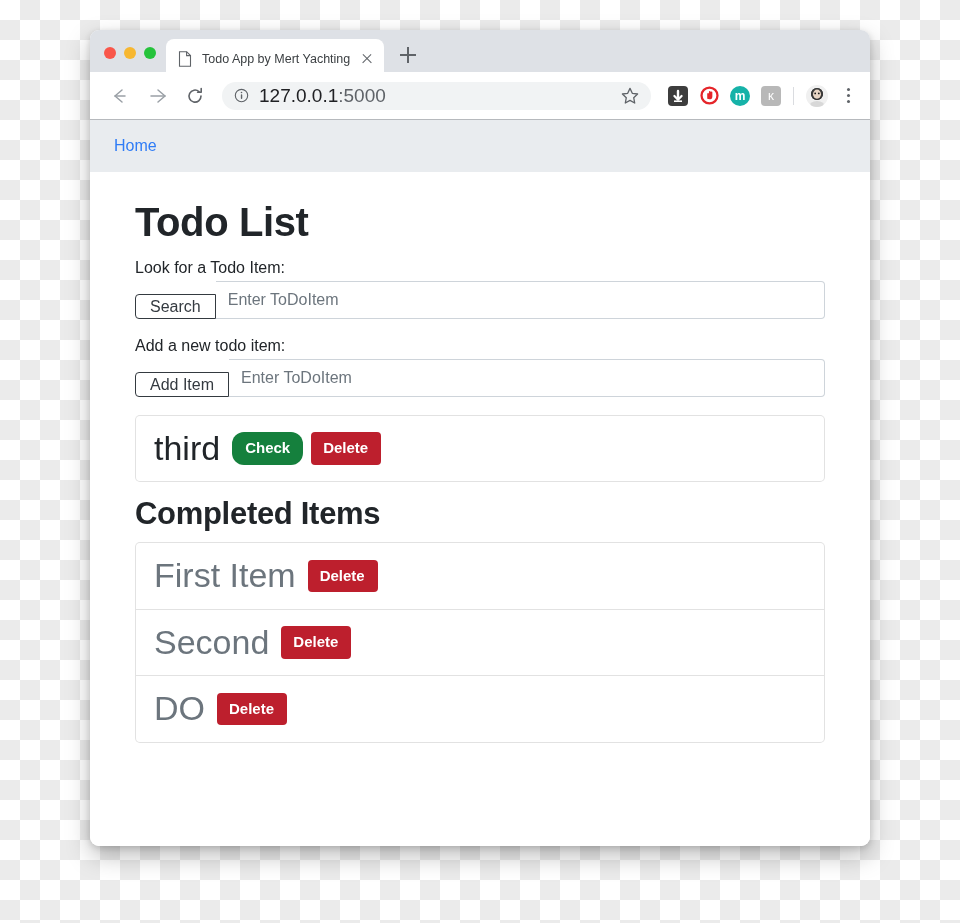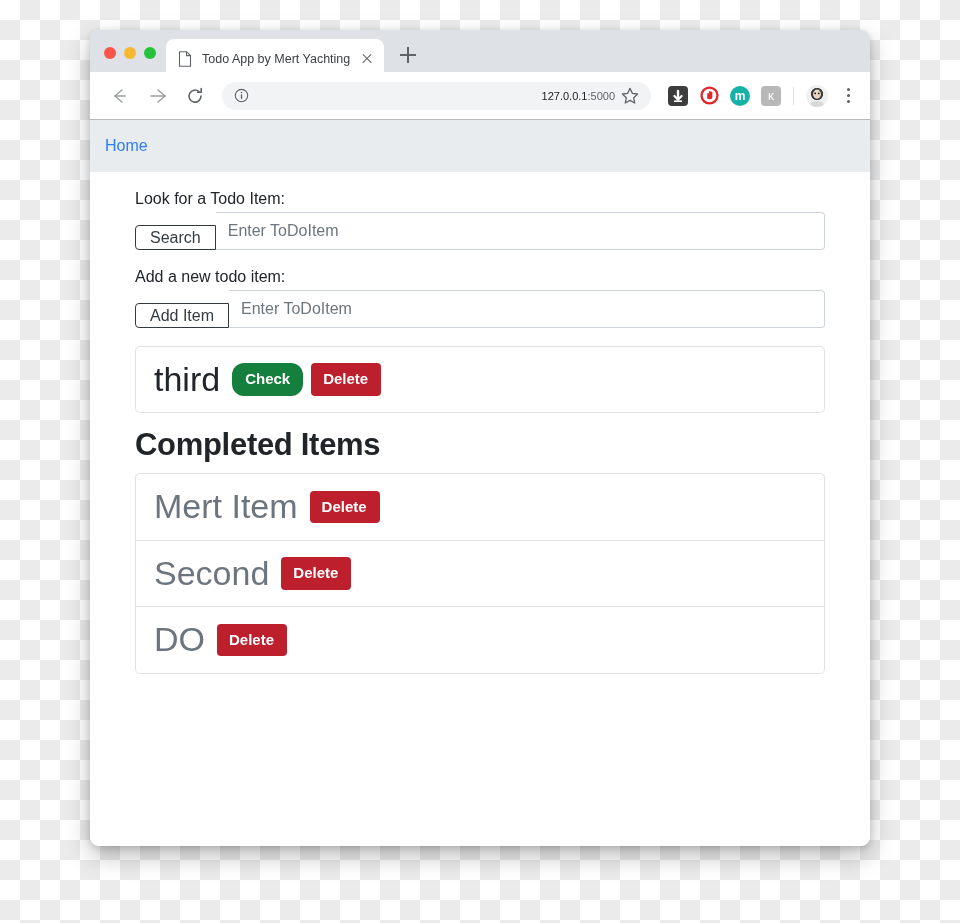--- a/index.html
+++ b/index.html
@@ -142,26 +142,25 @@
     box-sizing: border-box;
     min-width: 0;
   }
   .info-icon {
     width: 15px; height: 15px;
     flex: 0 0 auto;
     margin-right: 10px;
     color: #5f6368;
   }
   .url {
-    font-size: 11px;
+    font-size: 19px;
     color: #202124;
     white-space: nowrap;
     overflow: hidden;
     flex: 1 1 auto;
-    text-align: right;
   }
   .url .port { color: #5f6368; }
   .star {
     width: 22px; height: 22px;
     flex: 0 0 auto;
     color: #5f6368;
     margin-left: 4px;
     cursor: pointer;
   }
 
@@ -212,21 +211,21 @@
     height: 727px;
     overflow: hidden;
     position: relative;
   }
   .navbar {
     background: #e9ecef;
     border-top: 1px solid #b6b9bd;
     height: 53px;
     display: flex;
     align-items: center;
-    padding-left: 15px;
+    padding-left: 24px;
     box-sizing: border-box;
   }
   .nav-link {
     color: #2f7cf6;
     font-size: 16px;
     text-decoration: none;
     cursor: pointer;
   }
 
   .container {
@@ -431,20 +430,21 @@
   </div>
 
   <div class="viewport">
 
     <div class="navbar">
       <a class="nav-link" href="#">Home</a>
     </div>
 
     <div class="container">
 
+      <h1 class="page-title">Todo List</h1>
 
       <div class="form-label">Look for a Todo Item:</div>
       <div class="input-group">
         <button class="ig-btn">Search</button>
         <input class="ig-input" type="text" placeholder="Enter ToDoItem" style="">
       </div>
 
       <div class="form-label">Add a new todo item:</div>
       <div class="input-group">
         <button class="ig-btn">Add Item</button>
@@ -455,21 +455,21 @@
         <div class="list-item">
           <span class="item-text">third</span>
           <button class="btn btn-check">Check</button>
           <button class="btn btn-delete">Delete</button>
         </div>
       </div>
 
       <h2 class="section-title">Completed Items</h2>
       <div class="list-group">
         <div class="list-item">
-          <span class="item-text done">Mert Item</span>
+          <span class="item-text done">First Item</span>
           <button class="btn btn-delete">Delete</button>
         </div>
         <div class="list-item">
           <span class="item-text done">Second</span>
           <button class="btn btn-delete">Delete</button>
         </div>
         <div class="list-item">
           <span class="item-text done">DO</span>
           <button class="btn btn-delete">Delete</button>
         </div>

